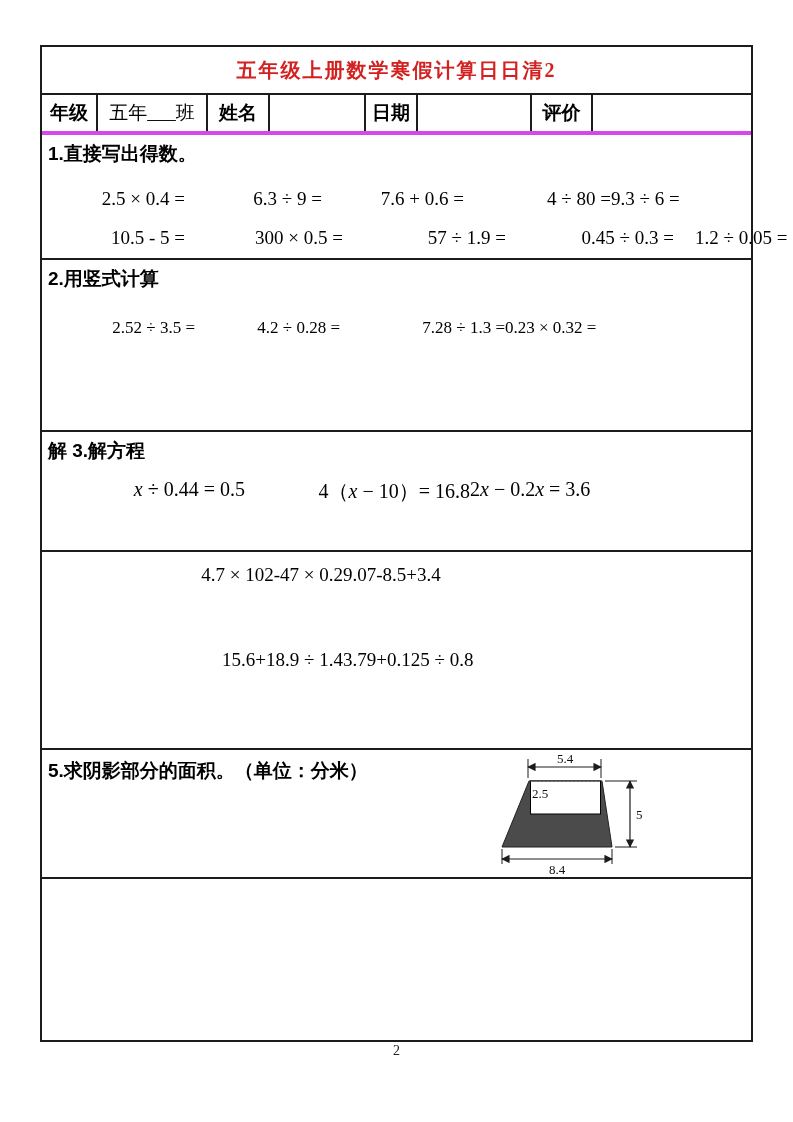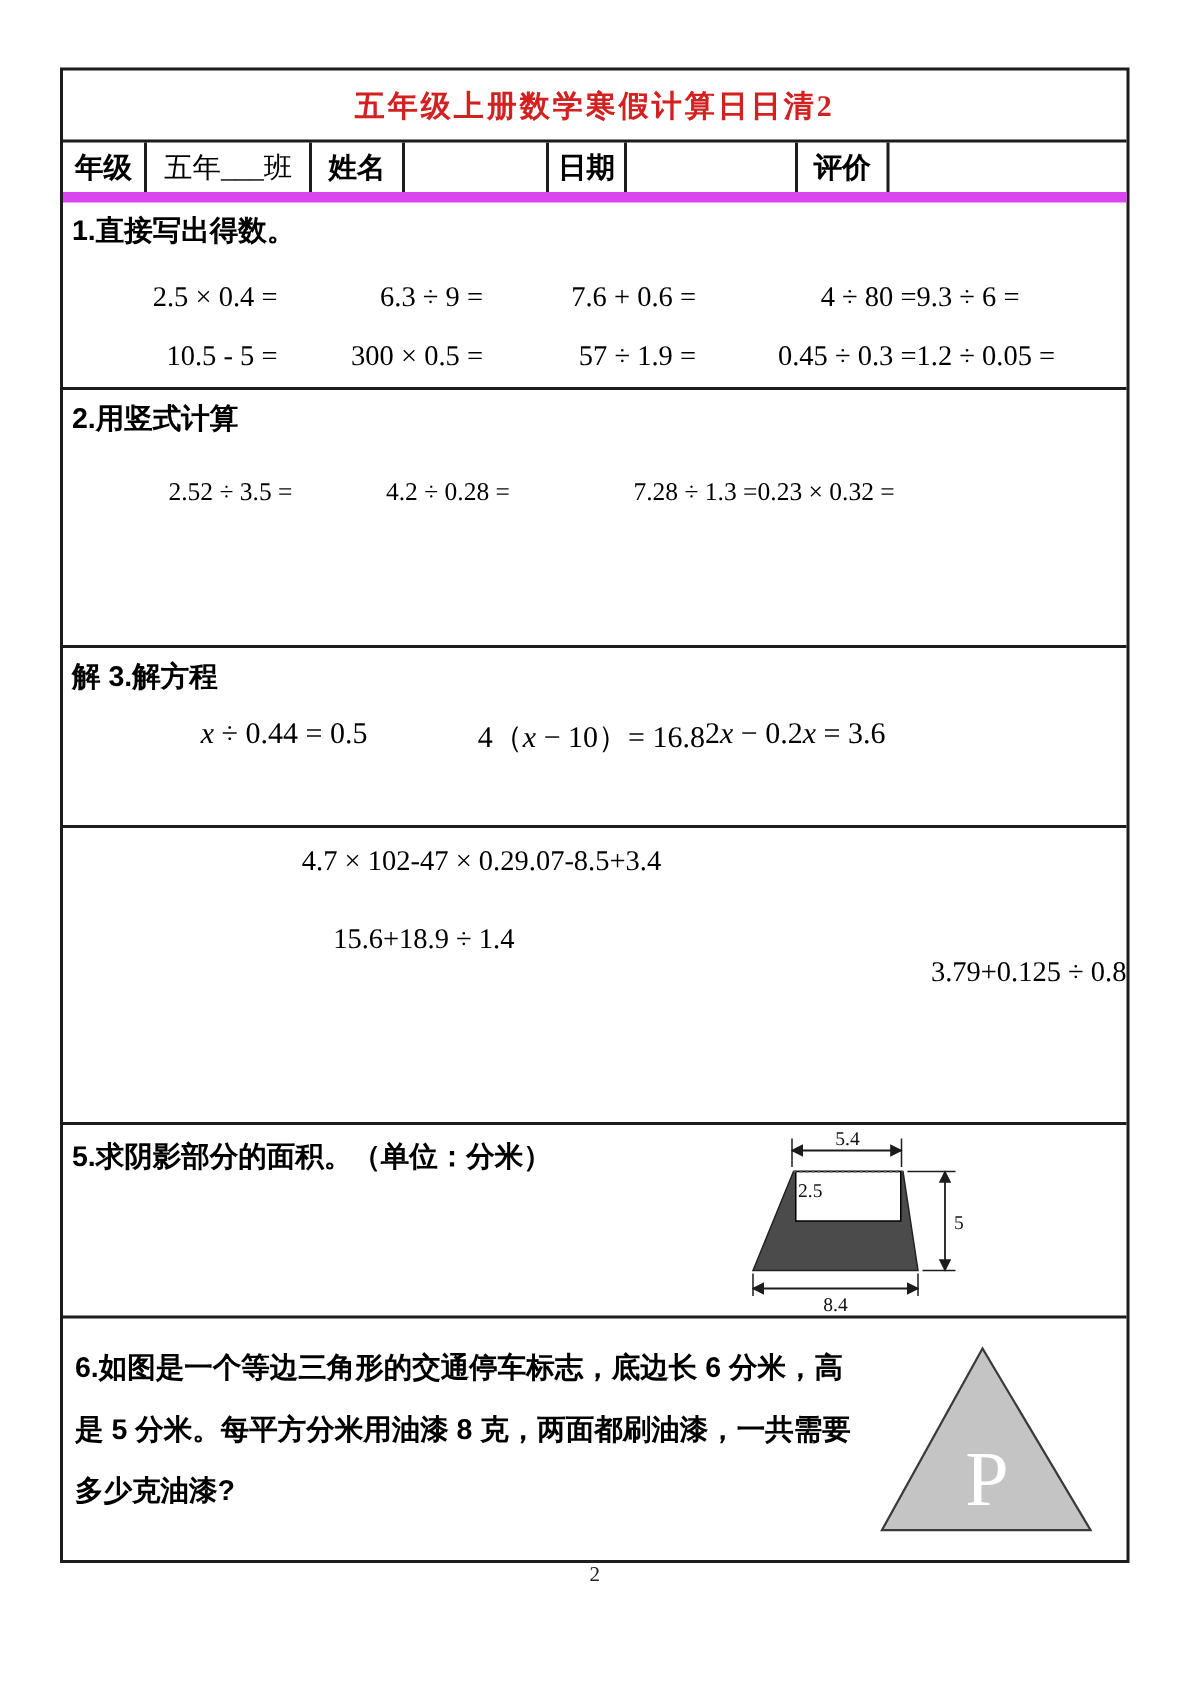--- a/index.html
+++ b/index.html
@@ -2,41 +2,41 @@
 <html><head>
 <meta charset="utf-8">
 <style>
   * { margin:0; padding:0; box-sizing:border-box; }
   body { background:#ffffff; font-family:"Liberation Serif", serif; }
   .page { position:relative; width:793px; height:1122px; background:#fff; overflow:hidden; }
   .worksheet { position:absolute; left:40px; top:45px; width:713px; height:997px;
                border:2px solid #1c1c1c; display:flex; flex-direction:column; background:#fff; }
   .title-row { height:48px; border-bottom:2px solid #1c1c1c; display:flex; align-items:center; justify-content:center; }
   .title-row .title { color:#d32020; font-size:20px; font-weight:bold; letter-spacing:2px; }
-  .header-row { height:40px; border-bottom:7px solid #d946ef; display:flex; }
+  .header-row { height:40px; border-bottom:4px solid #d946ef; display:flex; }
   .hcell { border-right:2px solid #1c1c1c; display:flex; align-items:center; justify-content:center;
            font-size:19px; }
   .hcell.label { font-weight:bold; font-family:"Liberation Sans", sans-serif; }
   .hcell.last { border-right:none; flex:1; }
   .sec { border-bottom:2px solid #1c1c1c; position:relative; }
   .sec.last { border-bottom:none; flex:1; }
   .sec-heading { font-weight:bold; font-size:19px; font-family:"Liberation Sans", sans-serif; padding:6px 0 0 6px; }
   .calc-row { display:flex; font-size:19px; padding-left:6px;text-align:right; }
   .calc-row .c { flex:0 0 auto; white-space:nowrap; }
   .s1-row1 { margin-top:21px; }
-  .s1-row2 { margin-top:17px; }
+  .s1-row2 { margin-top:17px;gap:21px; }
   .w1 { width:137px; } .w2 { width:137px; } .w3 { width:142px; } .w4 { width:147px; }
   .s2-row { margin-top:26px; font-size:17px; }
   .v1 { width:147px; } .v2 { width:145px; } .v3 { width:165px; }
   .s3-row { margin-top:14px; font-size:20px; padding-left:4px; }
   .e1 { width:199px; } .e2 { width:225px; }
   .var { font-style:italic; }
   .s4-row { font-size:19px; padding-left:48px; }
   .s4-row1 { margin-top:12px; }
-  .s4-row2 { margin-top:30px;flex-direction:column; }
+  .s4-row2 { margin-top:63px; }
   .s4c1 { width:253px; }
   .s6-text { width:537px; padding:13px 0 0 8px; font-size:19px; line-height:41px;
              font-weight:bold; font-family:"Liberation Sans", sans-serif; }
   .fig { position:absolute; }
   .page-num { position:absolute; left:0; right:0; top:1043px; text-align:center; font-size:14px; color:#222; }
   svg text { font-family:"Liberation Serif", serif; }
 </style>
 </head>
 <body>
 
@@ -132,24 +132,17 @@
         <line x1="160" y1="29" x2="160" y2="95" stroke="#1c1c1c" stroke-width="1.2" marker-start="url(#arr)" marker-end="url(#arr)"></line>
         <text x="166" y="67" font-size="13" fill="#111">5</text>
 
         <line x1="32" y1="97" x2="32" y2="112" stroke="#1c1c1c" stroke-width="1"></line>
         <line x1="142" y1="97" x2="142" y2="112" stroke="#1c1c1c" stroke-width="1"></line>
         <line x1="32" y1="107" x2="142" y2="107" stroke="#1c1c1c" stroke-width="1.2" marker-start="url(#arr)" marker-end="url(#arr)"></line>
         <text x="87" y="122" font-size="13" text-anchor="middle" fill="#111">8.4</text>
       </svg>
     </div>
 
-    <div class="sec last">
-      <div class="s6-text">6.如图是一个等边三角形的交通停车标志，底边长 6 分米，高是 5 分米。每平方分米用油漆 8 克，两面都刷油漆，一共需要多少克油漆?</div>
-      <svg class="fig" style="left:540px; top:14px;" width="152" height="134" viewBox="0 0 152 134">
-        <polygon points="73,6 6,127 145,127" fill="#c4c4c4" stroke="#3a3a3a" stroke-width="1.5"></polygon>
-        <text x="76" y="110" font-size="52" text-anchor="middle" fill="#ffffff">P</text>
-      </svg>
-    </div>
 
   </div>
 
   <div class="page-num">2</div>
 </div>
 
 </body></html>

